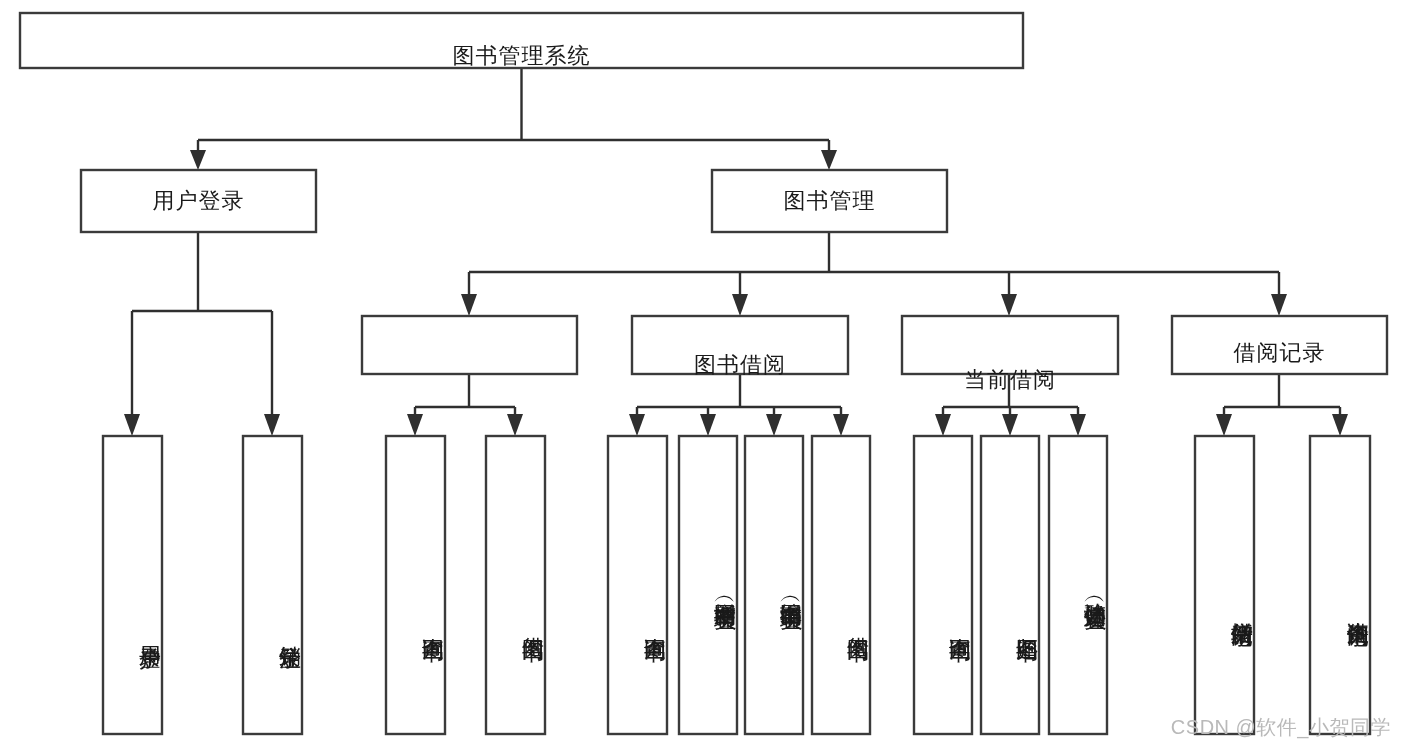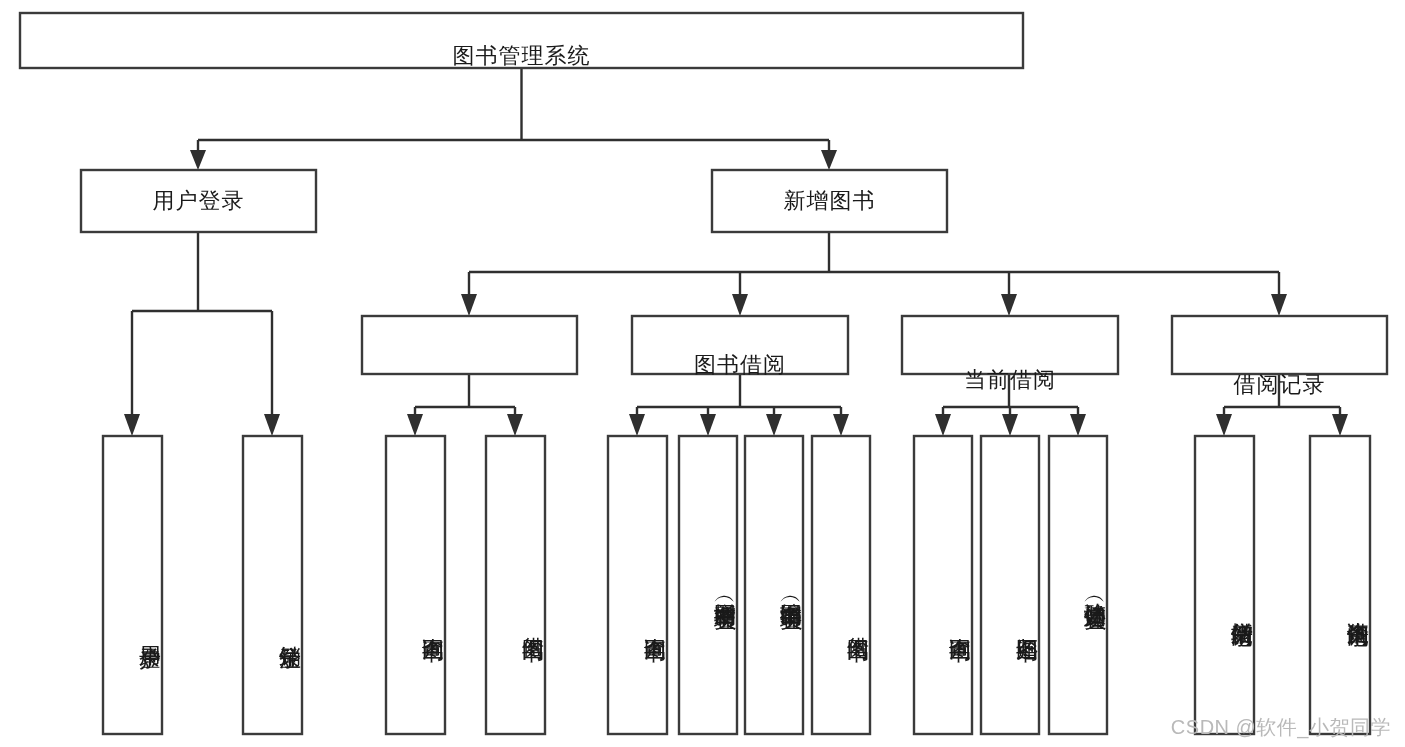--- a/index.html
+++ b/index.html
@@ -175,28 +175,28 @@
       <rect class="node-box" x="1049" y="436" width="58" height="298"></rect>
       <rect class="node-box" x="1195" y="436" width="59" height="298"></rect>
       <rect class="node-box" x="1310" y="436" width="60" height="298"></rect>
     </g>
   </svg>
 
   <div class="h-label" style="left:20px; top:28px; width:1003px; height:55px;">图书管理系统</div>
 
   <div class="h-label" style="left:81px; top:170px; width:235px; height:62px;">用户登录</div>
 
-  <div class="h-label" style="left:712px; top:170px; width:235px; height:62px;">新增图书</div>
+  <div class="h-label" style="left:712px; top:170px; width:235px; height:62px;">图书管理</div>
 
 
   <div class="h-label" style="left:632px; top:336px; width:216px; height:58px;">图书借阅</div>
 
   <div class="h-label" style="left:902px; top:316px; width:216px; height:58px;margin-top:35px;">当前借阅</div>
 
-  <div class="h-label" style="left:1172px; top:316px; width:215px; height:74px;margin-top:32px;">借阅记录</div>
+  <div class="h-label" style="left:1172px; top:316px; width:215px; height:74px;">借阅记录</div>
 
   <div class="vert-label" style="left:103px; top:526px; width:59px; height:208px;">用户登录</div>
 
   <div class="vert-label" style="left:243px; top:526px; width:59px; height:208px;">注销登录</div>
 
   <div class="vert-label" style="left:386px; top:510px; width:59px; height:224px;">查询图书</div>
 
   <div class="vert-label" style="left:486px; top:510px; width:59px; height:224px;">借阅图书</div>
 
   <div class="vert-label" style="left:608px; top:510px; width:59px; height:224px;">查询图书</div>

